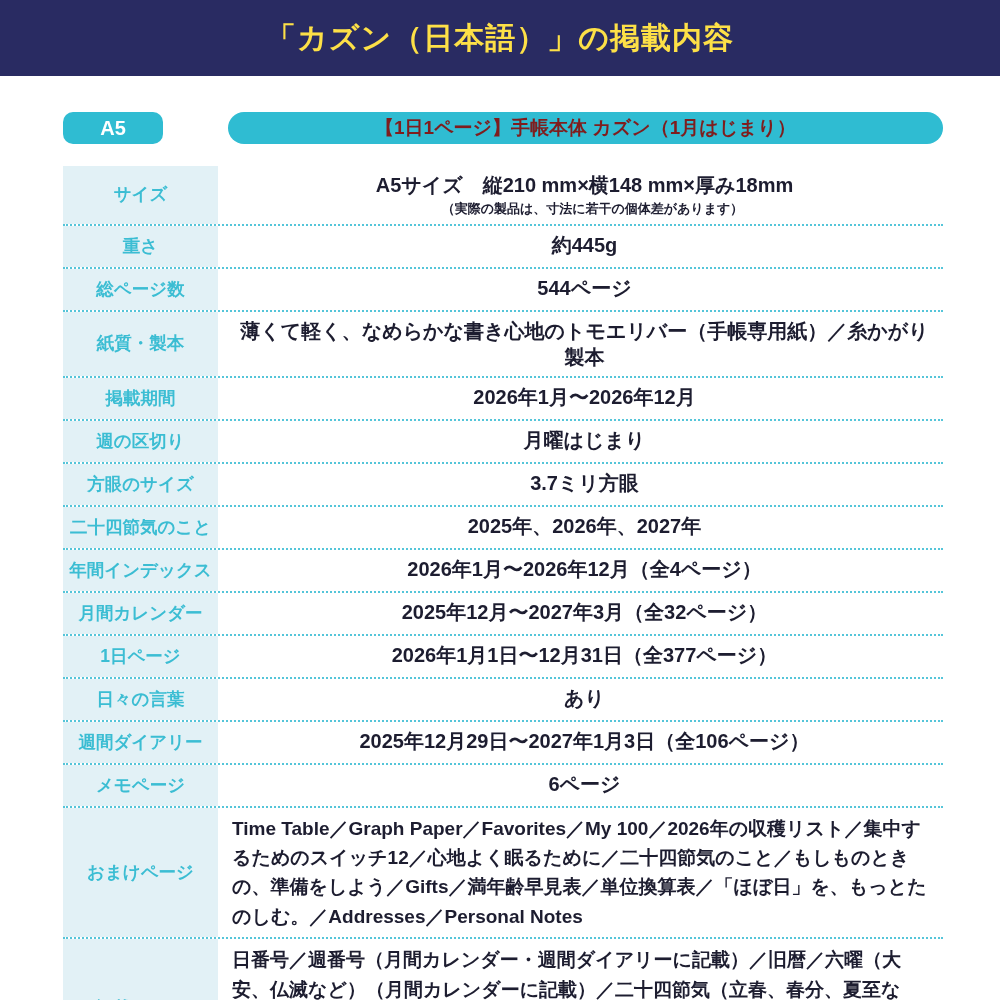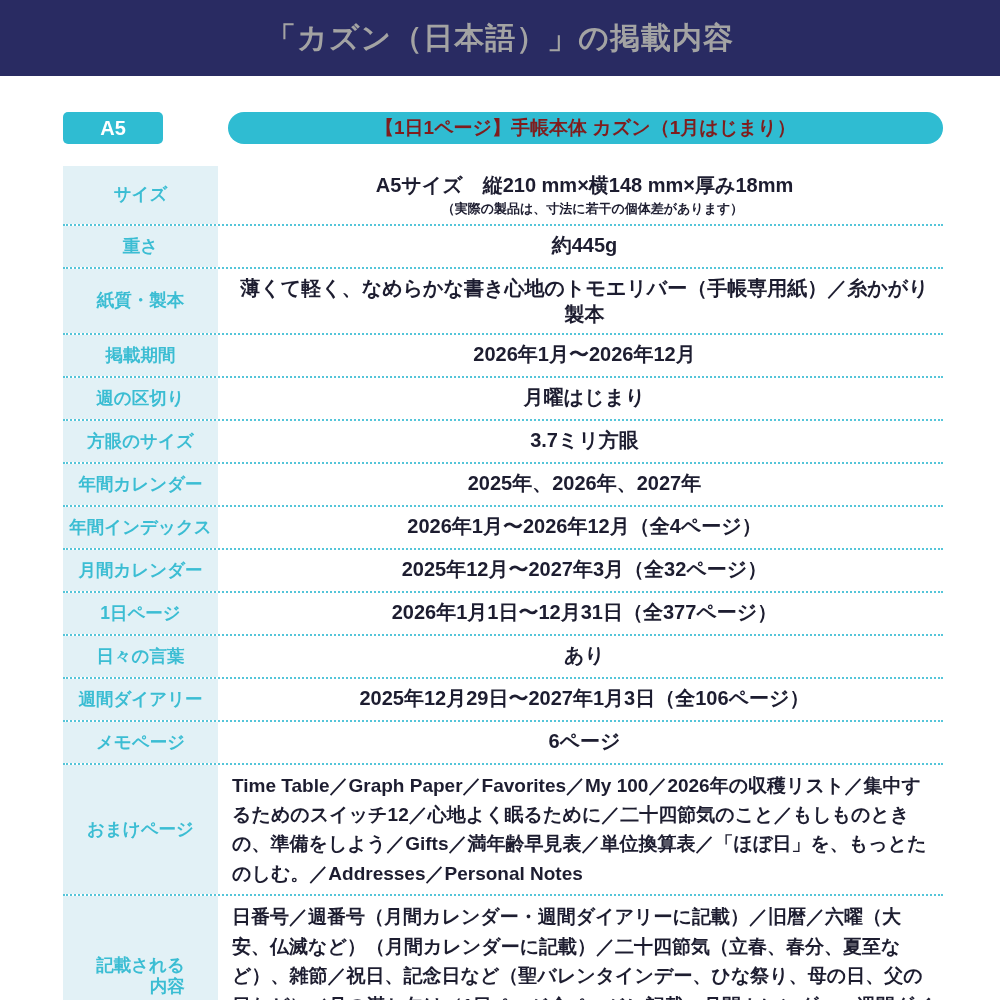--- a/index.html
+++ b/index.html
@@ -18,30 +18,30 @@
     font-weight:bold;
     color:var(--body-text);
     overflow:hidden;
   }
   .page-header{
     width:1000px;height:76px;
     background:var(--navy);
     display:flex;align-items:center;justify-content:center;
   }
   .page-title{
-    color:#a3a3a3;font-size:30px;letter-spacing:1px;
+    color:#fde047;font-size:30px;letter-spacing:1px;
   }
   .product-row{
     margin:36px 57px 0 63px;
     display:flex;align-items:center;
   }
   .size-badge{
     flex:0 0 100px;height:32px;
     background:var(--cyan);color:#ffffff;
-    border-radius:5px;
+    border-radius:10px;
     display:flex;align-items:center;justify-content:center;
     font-size:20px;
   }
   .product-pill{
     flex:1;height:32px;margin-left:65px;
     background:var(--cyan);color:#7f1d1d;
     border-radius:16px;
     display:flex;align-items:center;justify-content:center;
     font-size:19px;
   }
@@ -107,20 +107,27 @@
   </div>
 
   <div class="row">
     <div class="row-label">重さ</div>
     <div class="row-content">
       <div class="row-value">約445g</div>
 
     </div>
   </div>
 
+  <div class="row">
+    <div class="row-label">総ページ数</div>
+    <div class="row-content">
+      <div class="row-value">544ページ</div>
+
+    </div>
+  </div>
 
   <div class="row">
     <div class="row-label">紙質・製本</div>
     <div class="row-content">
       <div class="row-value">薄くて軽く、なめらかな書き心地のトモエリバー（手帳専用紙）／糸かがり製本</div>
 
     </div>
   </div>
 
   <div class="row">
@@ -141,21 +148,21 @@
 
   <div class="row">
     <div class="row-label">方眼のサイズ</div>
     <div class="row-content">
       <div class="row-value">3.7ミリ方眼</div>
 
     </div>
   </div>
 
   <div class="row">
-    <div class="row-label">年間カレンダー</div>
+    <div class="row-label">二十四節気のこと</div>
     <div class="row-content">
       <div class="row-value">2025年、2026年、2027年</div>
 
     </div>
   </div>
 
   <div class="row">
     <div class="row-label">年間インデックス</div>
     <div class="row-content">
       <div class="row-value">2026年1月〜2026年12月（全4ページ）</div>

